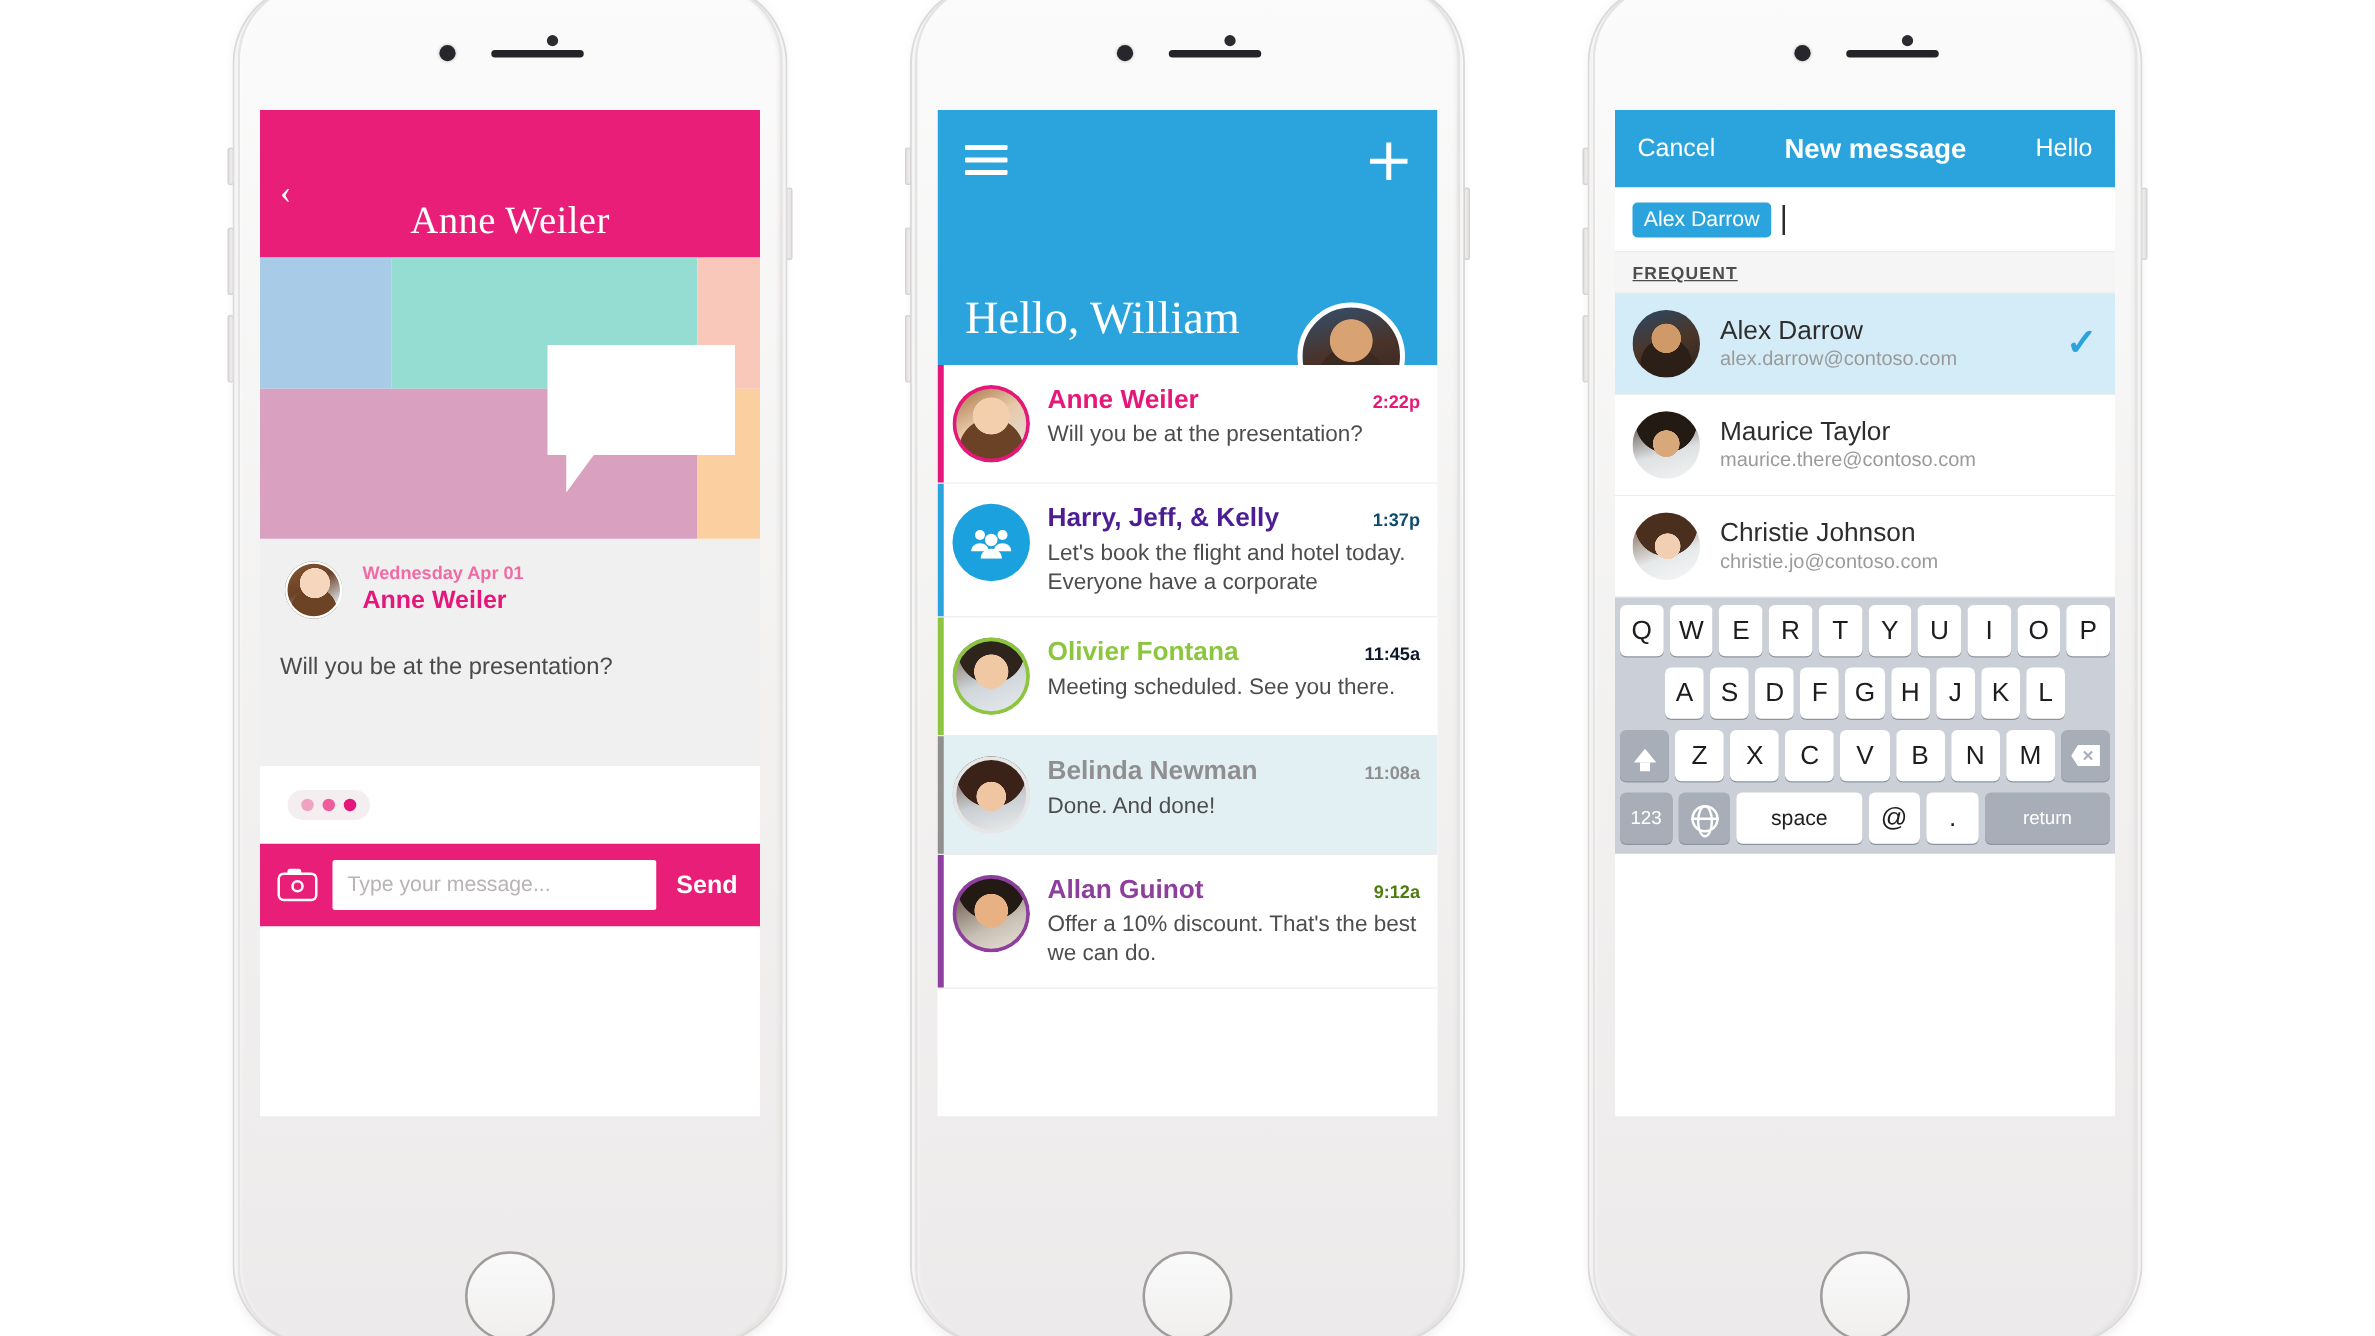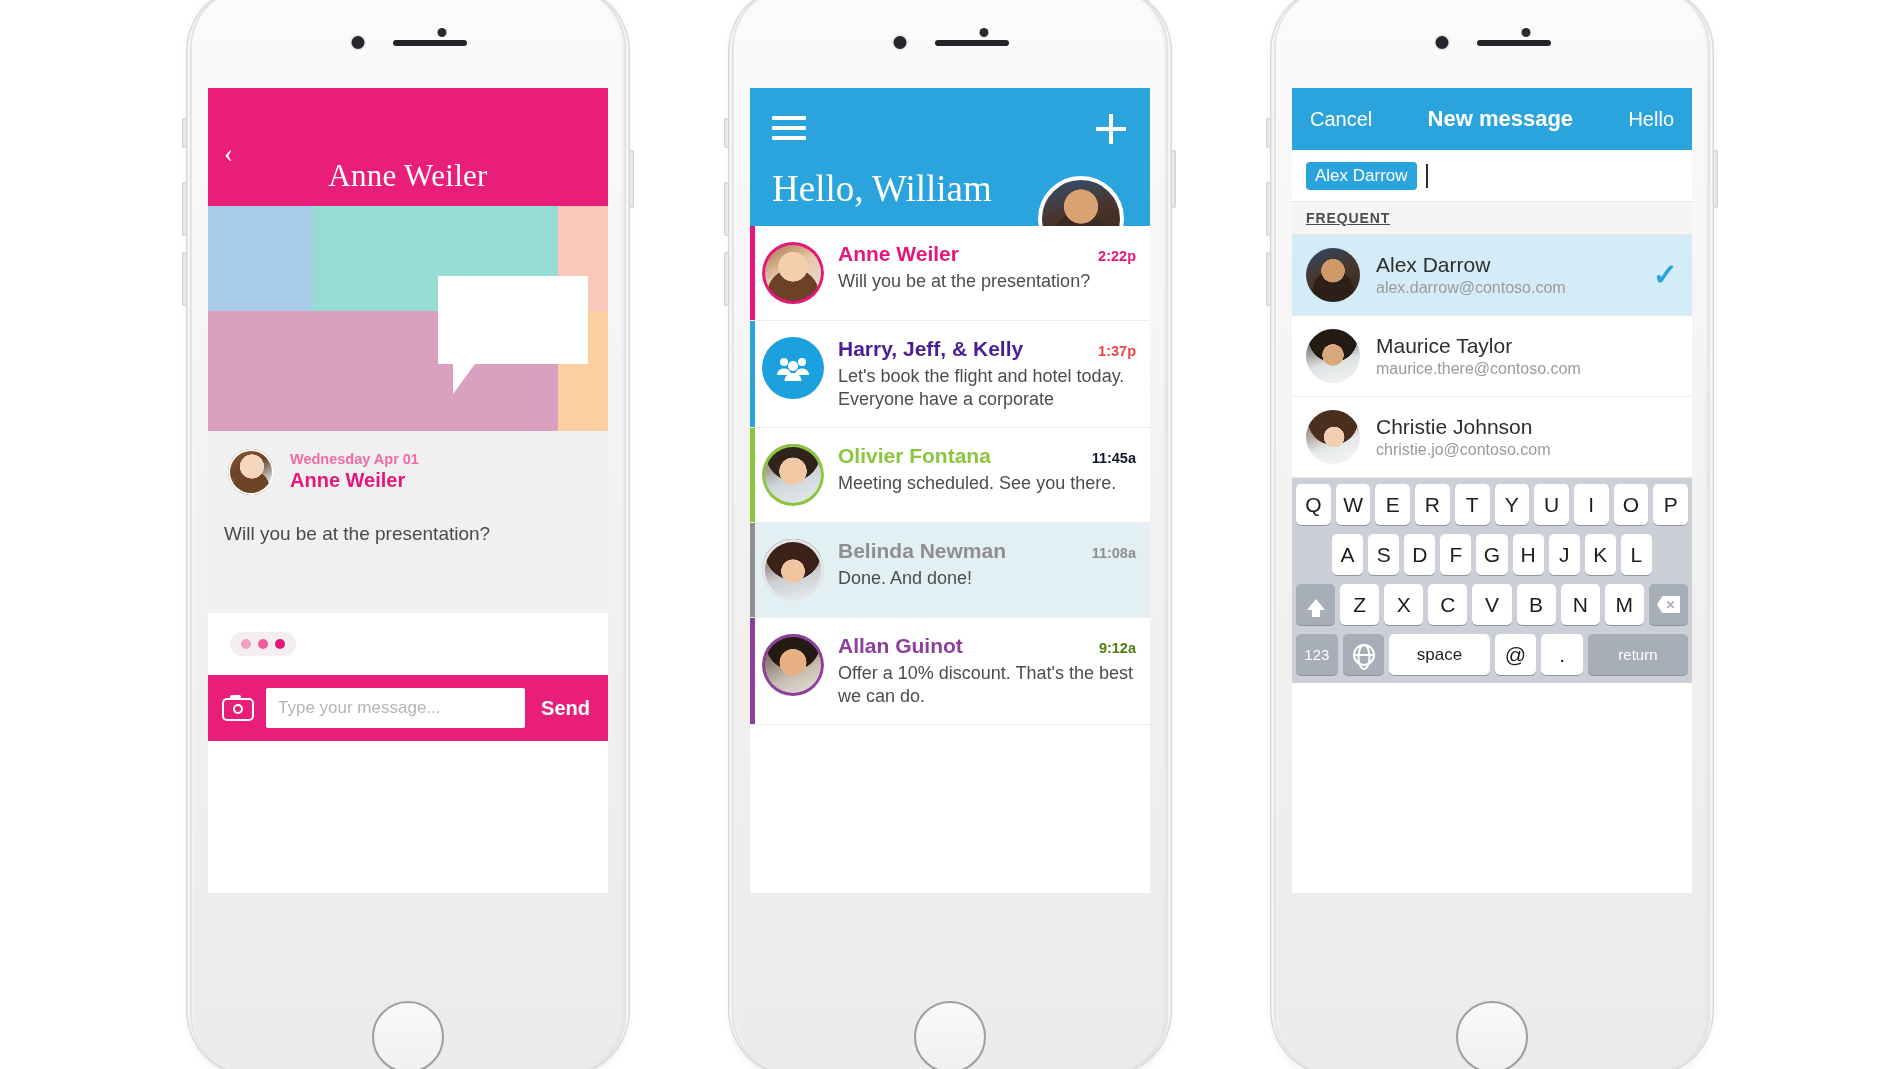--- a/index.html
+++ b/index.html
@@ -196,21 +196,21 @@
   .msg-input::placeholder { color: #b8b4b4; }
   .send-btn {
     color: #ffffff; font-size: 20px; font-weight: bold;
     background: transparent; border: none; cursor: pointer;
     font-family: "Liberation Sans", sans-serif;
     padding: 0 4px;
   }
 
   
   .p2-header {
-    background: #2ba4dd; height: 138px; position: relative; text-align: center;
+    background: #2ba4dd; height: 204px; position: relative; text-align: center;
   }
   .hamburger {
     position: absolute; left: 22px; top: 28px;
     width: 34px; height: 24px;
     display: flex; flex-direction: column; justify-content: space-between;
   }
   .hamburger span { display: block; height: 4px; background: #ffffff; border-radius: 1px; }
   .plus-icon {
     position: absolute; right: 24px; top: 26px;
     width: 30px; height: 30px;
@@ -458,21 +458,21 @@
                 <path d="M1 20c0-4 3.2-6.5 7-6.5S15 16 15 20z"></path>
                 <circle cx="26" cy="7" r="4"></circle>
                 <path d="M19 20c0-4 3.2-6.5 7-6.5S33 16 33 20z"></path>
                 <circle cx="17" cy="11" r="5"></circle>
                 <path d="M8.5 26c0-5 3.8-8 8.5-8s8.5 3 8.5 8z"></path>
               </svg>
             </div>
             <div class="conv-main">
               <div class="conv-top">
                 <div class="conv-name" style="color: #4c1d95;">Harry, Jeff, &amp; Kelly</div>
-                <div class="conv-time" style="color: #ef4444;">1:37p</div>
+                <div class="conv-time" style="color: #0c4a6e;">1:37p</div>
               </div>
               <div class="conv-snippet">Let's book the flight and hotel today. Everyone have a corporate</div>
             </div>
           </div>
           <div class="conv" style="--a: #8cc63e;">
             <div style="position: absolute; left: 0px; top: 0px; bottom: 0px; width: 5px; background: rgb(140, 198, 62);"></div>
             <div class="conv-avatar" style="background: radial-gradient(circle at 50% 44%, rgb(240, 200, 164) 0px, rgb(240, 200, 164) 29%, rgba(0, 0, 0, 0) 30%), radial-gradient(circle at 50% 16%, rgb(47, 36, 28) 0px, rgb(47, 36, 28) 44%, rgba(0, 0, 0, 0) 45%), linear-gradient(160deg, rgb(107, 81, 61) 0%, rgb(207, 214, 218) 55%, rgb(233, 237, 239) 100%); box-shadow: rgb(140, 198, 62) 0px 0px 0px 3px inset;"></div>
             <div class="conv-main">
               <div class="conv-top">
                 <div class="conv-name" style="color: rgb(140, 198, 62);">Olivier Fontana</div>

